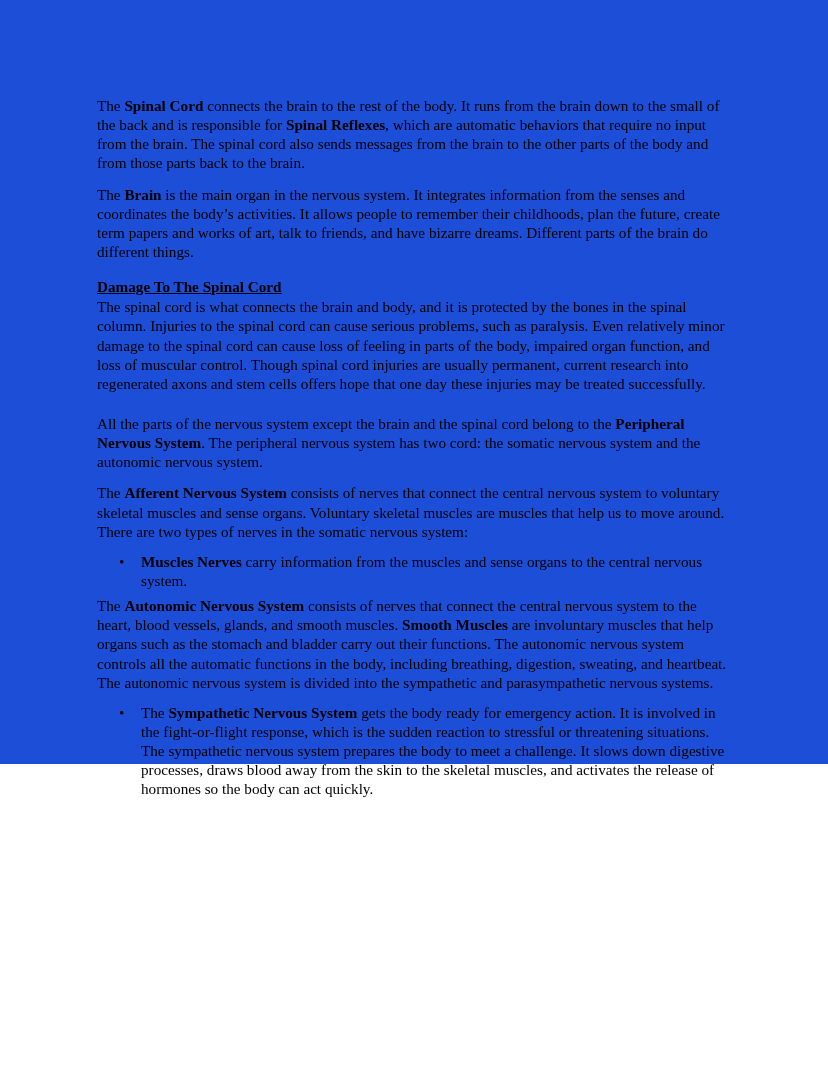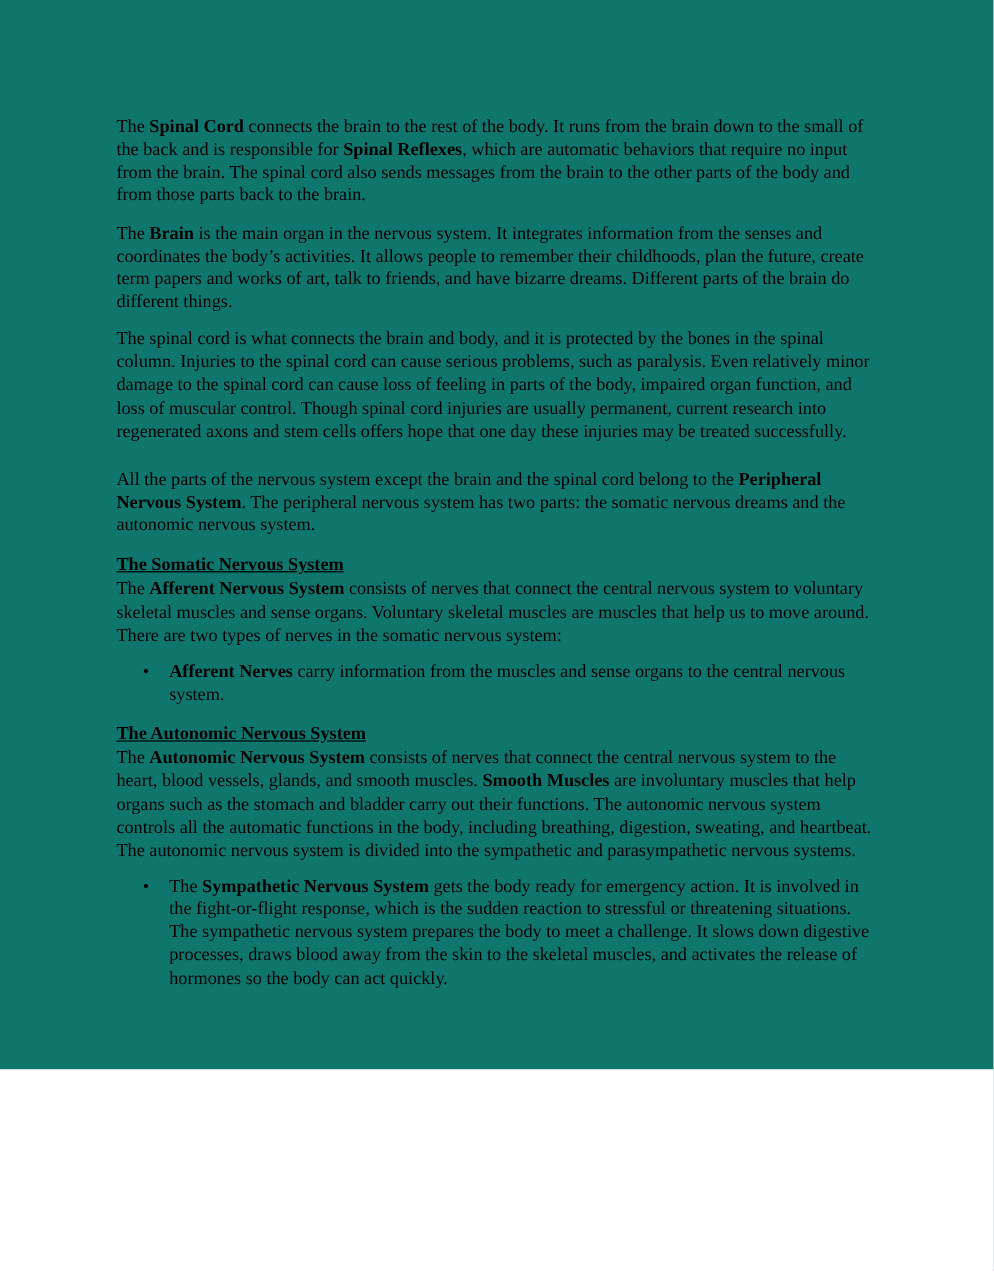--- a/index.html
+++ b/index.html
@@ -8,24 +8,24 @@
     background: #ffffff;
   }
   body {
     width: 828px;
     height: 1071px;
     font-family: "Liberation Serif", serif;
     color: #000000;
   }
   .page {
     width: 828px;
-    height: 891px;
+    height: 764px;
     box-sizing: border-box;
     padding: 96px 100px 40px 97px;
-    background: #0f766e;
+    background: #1d4ed8;
     position: relative;
   }
   .doc {
     width: 630px;
   }
   p.body-text {
     margin: 0 0 12px 0;
     font-size: 15.2px;
     line-height: 1.26;
     text-align: left;
@@ -71,34 +71,33 @@
 </head>
 <body>
 
 <div class="page">
   <div class="doc">
 
     <p class="body-text"><span>The </span><span class="b">Spinal Cord</span><span> connects the brain to the rest of the body. It runs from the brain down to the small of the back and is responsible for </span><span class="b">Spinal Reflexes</span><span>, which are automatic behaviors that require no input from the brain. The spinal cord also sends messages from the brain to the other parts of the body and from those parts back to the brain.</span></p>
 
     <p class="body-text"><span>The </span><span class="b">Brain</span><span> is the main organ in the nervous system. It integrates information from the senses and coordinates the body’s activities. It allows people to remember their childhoods, plan the future, create term papers and works of art, talk to friends, and have bizarre dreams. Different parts of the brain do different things.</span></p>
 
+    <h3 class="heading first">Damage To The Spinal Cord</h3>
     <p class="body-text">The spinal cord is what connects the brain and body, and it is protected by the bones in the spinal column. Injuries to the spinal cord can cause serious problems, such as paralysis. Even relatively minor damage to the spinal cord can cause loss of feeling in parts of the body, impaired organ function, and loss of muscular control. Though spinal cord injuries are usually permanent, current research into regenerated axons and stem cells offers hope that one day these injuries may be treated successfully.</p>
 
     <div class="spacer-sm"></div>
 
-    <p class="body-text"><span>All the parts of the nervous system except the brain and the spinal cord belong to the </span><span class="b">Peripheral Nervous System</span><span>. The peripheral nervous system has two parts: the somatic nervous dreams and the autonomic nervous system.</span></p>
+    <p class="body-text"><span>All the parts of the nervous system except the brain and the spinal cord belong to the </span><span class="b">Peripheral Nervous System</span><span>. The peripheral nervous system has two cord: the somatic nervous system and the autonomic nervous system.</span></p>
 
-    <h3 class="heading">The Somatic Nervous System</h3>
     <p class="body-text tight"><span>The </span><span class="b">Afferent Nervous System</span><span> consists of nerves that connect the central nervous system to voluntary skeletal muscles and sense organs. Voluntary skeletal muscles are muscles that help us to move around. There are two types of nerves in the somatic nervous system:</span></p>
 
     <ul class="bullets">
-      <li><span class="b">Afferent Nerves</span><span> carry information from the muscles and sense organs to the central nervous system.</span></li>
+      <li><span class="b">Muscles Nerves</span><span> carry information from the muscles and sense organs to the central nervous system.</span></li>
     </ul>
 
-    <h3 class="heading">The Autonomic Nervous System</h3>
     <p class="body-text tight"><span>The </span><span class="b">Autonomic Nervous System</span><span> consists of nerves that connect the central nervous system to the heart, blood vessels, glands, and smooth muscles. </span><span class="b">Smooth Muscles</span><span> are involuntary muscles that help organs such as the stomach and bladder carry out their functions. The autonomic nervous system controls all the automatic functions in the body, including breathing, digestion, sweating, and heartbeat. The autonomic nervous system is divided into the sympathetic and parasympathetic nervous systems.</span></p>
 
     <ul class="bullets">
       <li><span>The </span><span class="b">Sympathetic Nervous System</span><span> gets the body ready for emergency action. It is involved in the fight-or-flight response, which is the sudden reaction to stressful or threatening situations. The sympathetic nervous system prepares the body to meet a challenge. It slows down digestive processes, draws blood away from the skin to the skeletal muscles, and activates the release of hormones so the body can act quickly.</span></li>
     </ul>
 
   </div>
 </div>
 
 </body></html>

